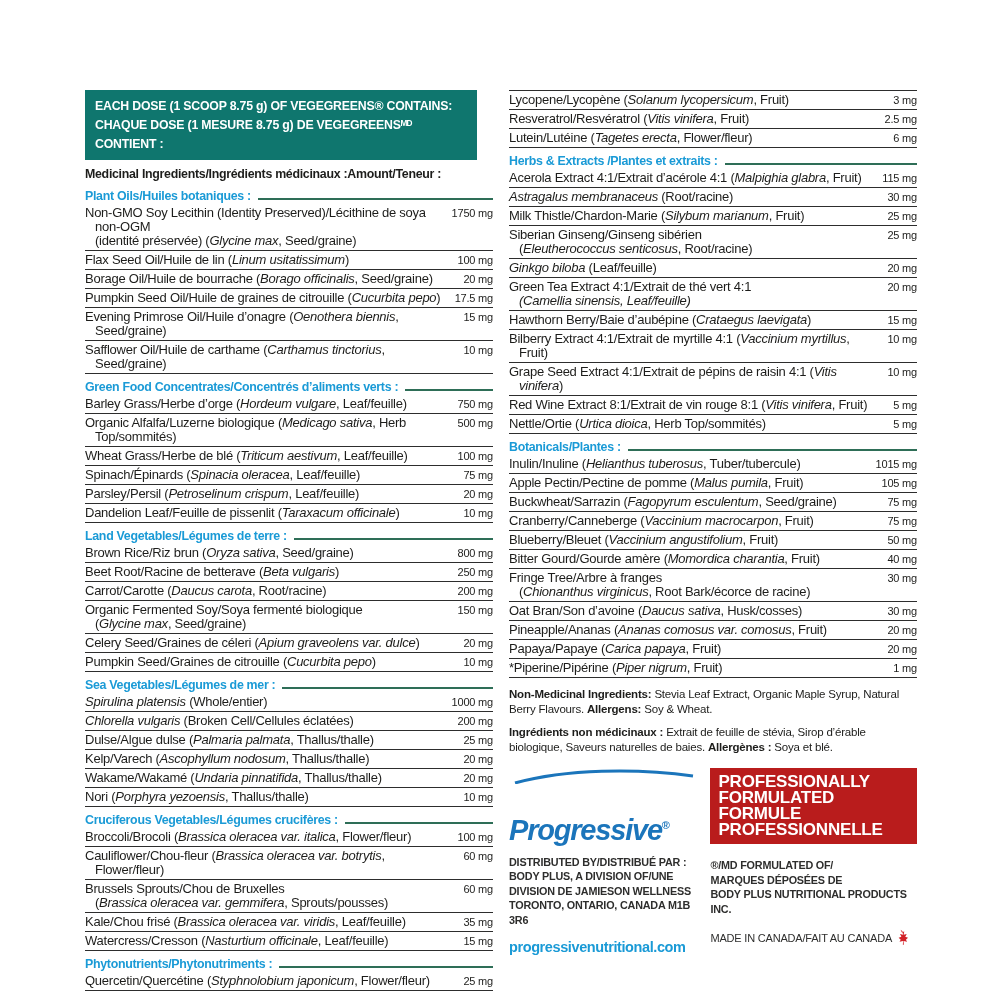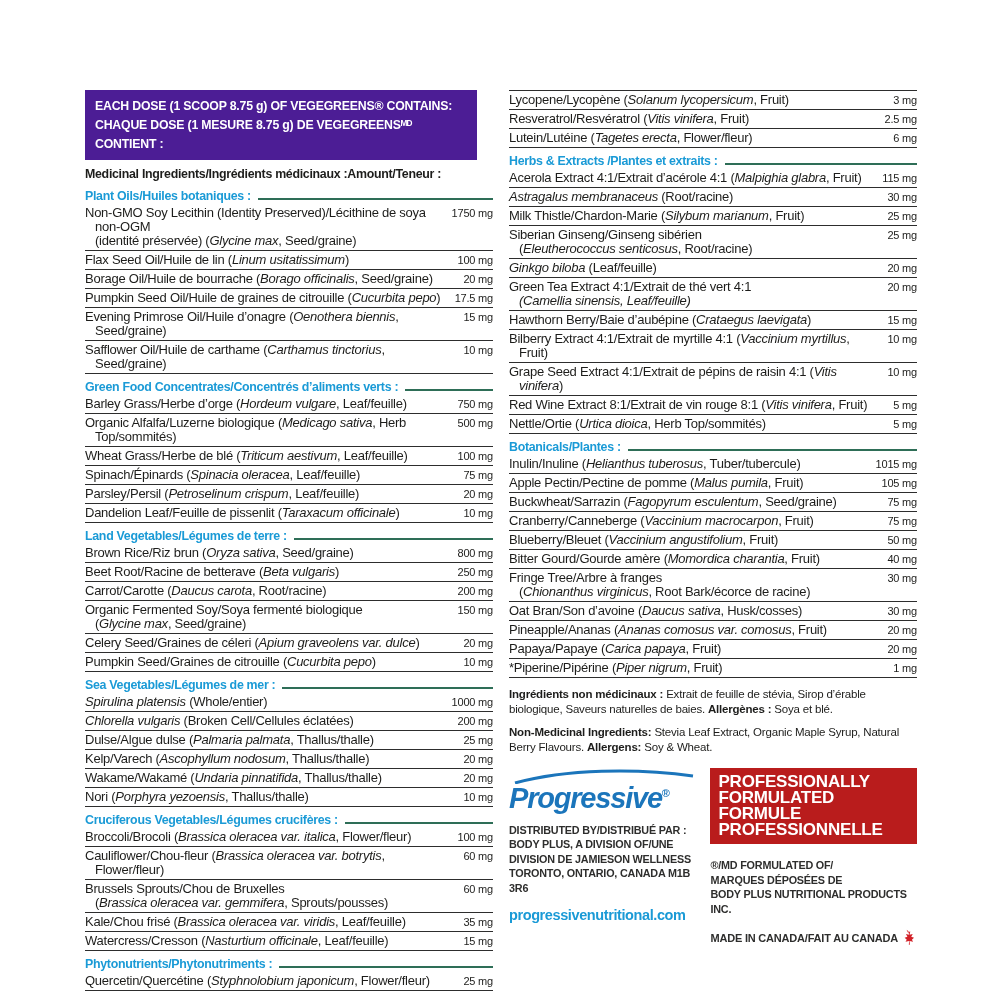--- a/index.html
+++ b/index.html
@@ -2,21 +2,21 @@
 <html><head>
 <meta charset="utf-8">
 <style>
   * { margin:0; padding:0; box-sizing:border-box; }
   html,body { width:1000px; height:1000px; background:#ffffff;
     font-family:"Liberation Sans","DejaVu Sans",sans-serif; color:#1d1d1b; overflow:hidden; }
   .label { position:absolute; left:85px; top:90px; width:832px; display:flex; gap:16px; }
   .col { width:408px; }
 
   
-  .dosebox { background:#4c1d95; color:#fff; font-weight:bold; font-size:12.3px;
+  .dosebox { background:#0f766e; color:#fff; font-weight:bold; font-size:12.3px;
     letter-spacing:-0.2px; line-height:19px; padding:7px 10px 6px; width:392px; margin-bottom:7px; }
 
   
   .colhead { display:flex; justify-content:flex-start; font-weight:bold; font-size:12.4px;
     letter-spacing:-0.3px; margin:2px 0 5px; }
 
   
   .sechead { display:flex; align-items:flex-end; margin:3px 0 1px; height:17px; }
   .sechead-t { color:#1a9ad6; font-weight:bold; font-size:12.4px; letter-spacing:-0.3px;
     white-space:nowrap; }
@@ -34,30 +34,30 @@
 
   
   .para { font-size:11.5px; letter-spacing:-0.2px; line-height:14.5px; margin-top:9px; color:#1d1d1b; }
 
   
   .footer { display:flex; gap:12px; margin-top:14px; }
   .fleft { width:200px; }
   .fright { width:218px; }
   .logo-arc { display:block; margin:0 0 -6px 2px; }
   .logo-word { color:#1b75bb; font-weight:bold; font-style:italic; font-size:29px;
-    letter-spacing:-1.2px; line-height:30px; }
+    letter-spacing:-1.2px; line-height:30px;margin-top:32px; }
   .logo-reg { font-size:11px; vertical-align:super; font-style:normal; }
   .dist { margin-top:10px; font-weight:bold; font-size:10.8px; letter-spacing:-0.2px;
     line-height:14.5px; color:#2e2e2d; }
   .url { margin-top:12px; color:#1a9ad6; font-weight:bold; font-size:14.5px; letter-spacing:-0.4px; }
   .badge { background:#b91c1c; color:#fff; font-weight:bold; font-size:17px;
     letter-spacing:-0.2px; line-height:16px; padding:6px 8px; display:inline-block; }
   .tm { margin-top:14px; font-weight:bold; font-size:10.8px; letter-spacing:-0.2px;
     line-height:14.5px; color:#2e2e2d; }
-  .madein { margin-top:13px; font-weight:bold; font-size:11px; letter-spacing:-0.2px;
+  .madein { margin-top:13px; font-weight:normal; font-size:11px; letter-spacing:-0.2px;
     color:#2e2e2d; display:flex; align-items:center; }
   i { font-style:italic; }
 </style>
 </head>
 <body>
 
 <div class="label">
 
   <div class="col">
     <div class="dosebox">
@@ -321,22 +321,22 @@
         <div class="row">
           <div class="iname">Papaya/Papaye (<i>Carica papaya</i>, Fruit)</div>
           <div class="iamt">20 mg</div>
         </div>
         <div class="row">
           <div class="iname">*Piperine/Pipérine (<i>Piper nigrum</i>, Fruit)</div>
           <div class="iamt">1 mg</div>
         </div>
       </div>
 
+    <div class="para"><b>Non-Medicinal Ingredients:</b> Stevia Leaf Extract, Organic Maple Syrup, Natural Berry Flavours. <b>Allergens:</b> Soy &amp; Wheat.</div>
     <div class="para"><b>Ingrédients non médicinaux :</b> Extrait de feuille de stévia, Sirop d’érable biologique, Saveurs naturelles de baies. <b>Allergènes :</b> Soya et blé.</div>
-    <div class="para"><b>Non-Medicinal Ingredients:</b> Stevia Leaf Extract, Organic Maple Syrup, Natural Berry Flavours. <b>Allergens:</b> Soy &amp; Wheat.</div>
 
     <div class="footer">
       <div class="fleft">
         <svg class="logo-arc" width="186" height="16" viewBox="0 0 186 16">
           <path d="M4 15 C 55 1 125 0 182 8" stroke="#1b75bb" stroke-width="3" fill="none"></path>
         </svg>
         <div class="logo-word"><span>Progressive</span><span class="logo-reg">®</span></div>
         <div class="dist">
           <div>DISTRIBUTED BY/DISTRIBUÉ PAR :</div>
           <div>BODY PLUS, A DIVISION OF/UNE</div>

